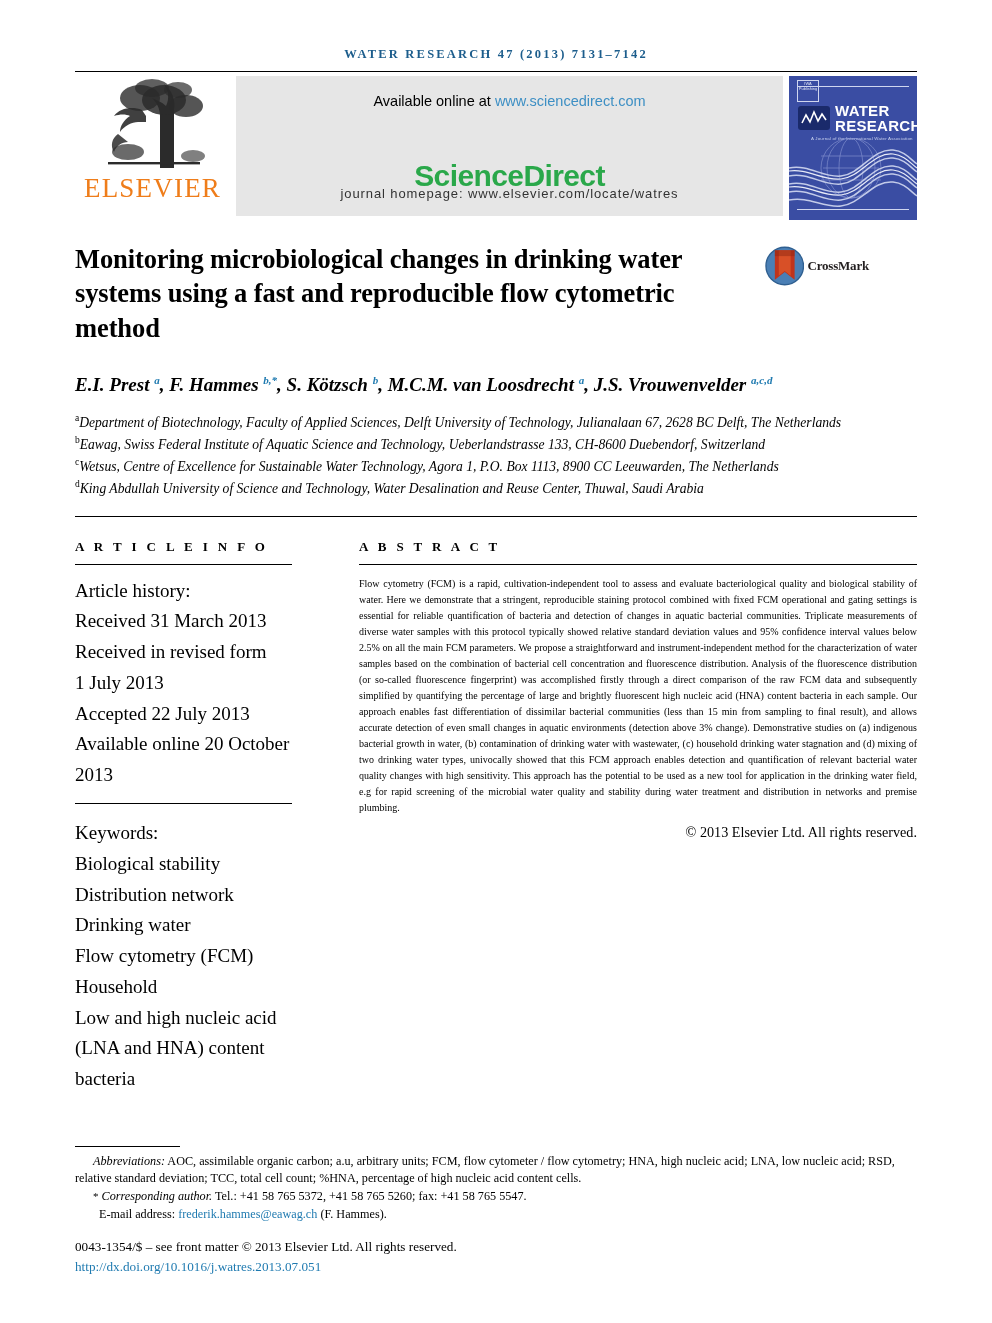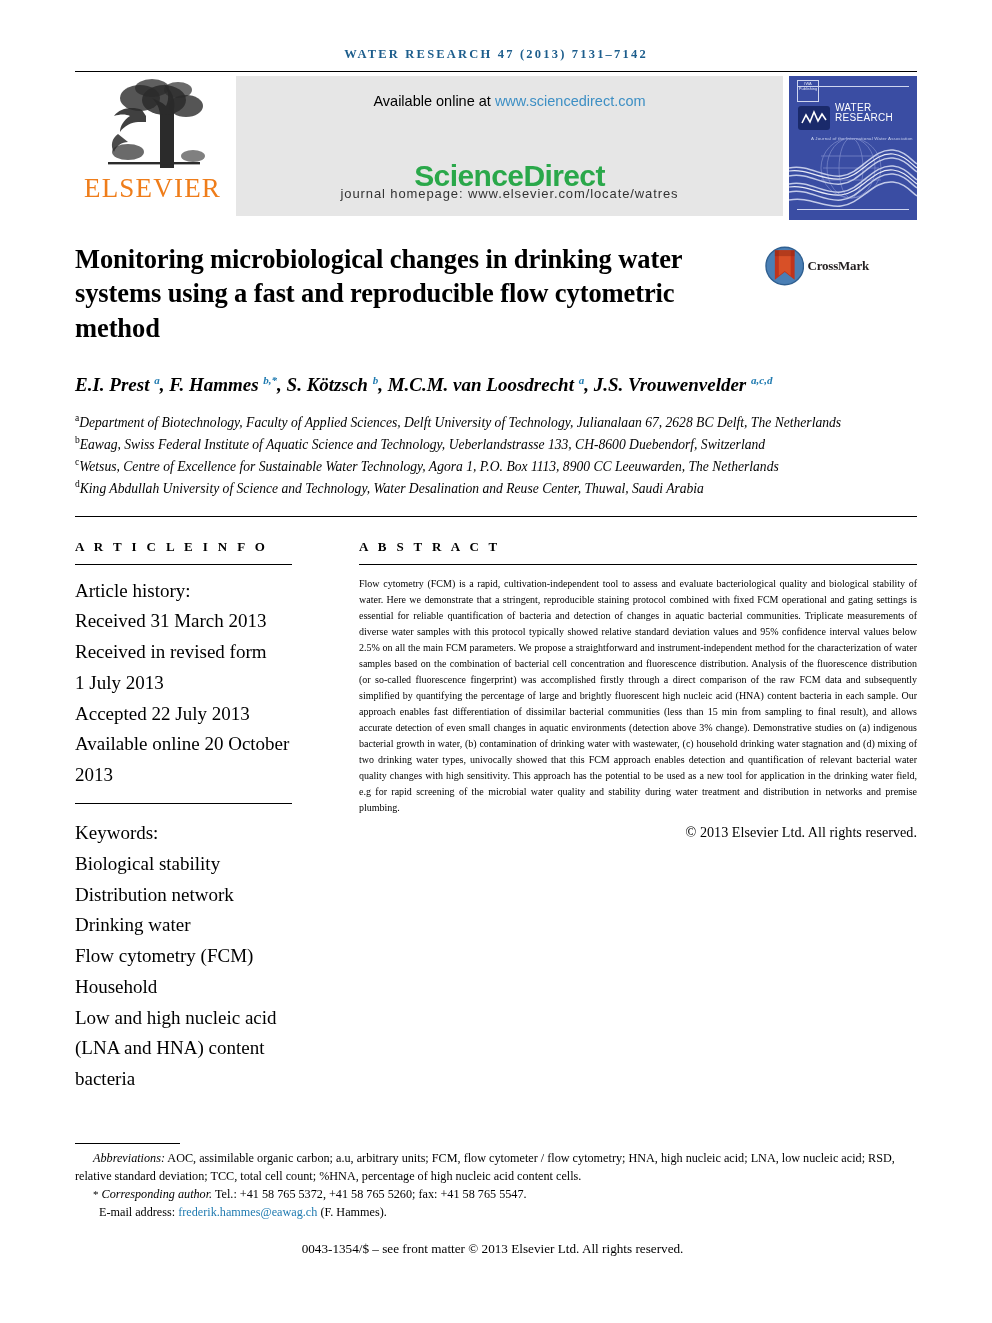--- a/index.html
+++ b/index.html
@@ -147,22 +147,22 @@
     background: #1a2a6b;
     border-radius: 3px;
     display: flex; align-items: center; justify-content: center;
   }
   .cover .iwa svg { width: 26px; height: 18px; }
   .cover .wr-title {
     position: absolute;
     left: 46px; top: 27px;
     color: #ffffff;
     font-family: "Liberation Sans", sans-serif;
-    font-weight: normal;
-    font-size: 10px;
+    font-weight: bold;
+    font-size: 15px;
     line-height: 1.02;
     letter-spacing: 0.3px;
   }
   .cover .wr-sub {
     position: absolute;
     left: 22px; top: 60px;
     color: #c9d2ee;
     font-family: "Liberation Sans", sans-serif;
     font-size: 4.4px;
     letter-spacing: 0.2px;
@@ -292,21 +292,21 @@
   .footnotes .indent { text-indent: 18px; }
   .footnotes i { font-style: italic; }
   .footnotes .star { font-size: 11px; }
   .link-blue { color: #1f7ab0; }
   .footer-block {
     margin-top: 14px;
     font-family: "Liberation Serif", serif;
     font-size: 13.2px;
     line-height: 1.5;
   }
-  .footer-block p { margin: 18px; text-align: center; }
+  .footer-block p { margin: 0; }
 </style>
 </head>
 <body>
 
 <div class="page">
 
   <div class="running-head">WATER RESEARCH 47 (2013) 7131–7142</div>
   <div class="rule-top"></div>
 
   <div class="masthead">
@@ -451,16 +451,17 @@
         <span class="star">*</span>
         <i>Corresponding author.</i><span> Tel.: +41 58 765 5372, +41 58 765 5260; fax: +41 58 765 5547.</span>
       </p>
       <p style="text-indent:24px">
         <span>E-mail address:</span>
         <span class="link-blue">frederik.hammes@eawag.ch</span><span> (F. Hammes).</span>
       </p>
     </div>
     <div class="footer-block">
       <p>0043-1354/$ – see front matter © 2013 Elsevier Ltd. All rights reserved.</p>
+      <p class="link-blue">http://dx.doi.org/10.1016/j.watres.2013.07.051</p>
     </div>
   </div>
 
 </div>
 
 </body></html>

